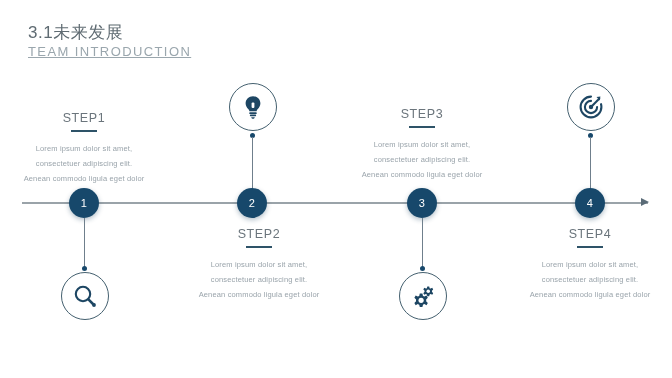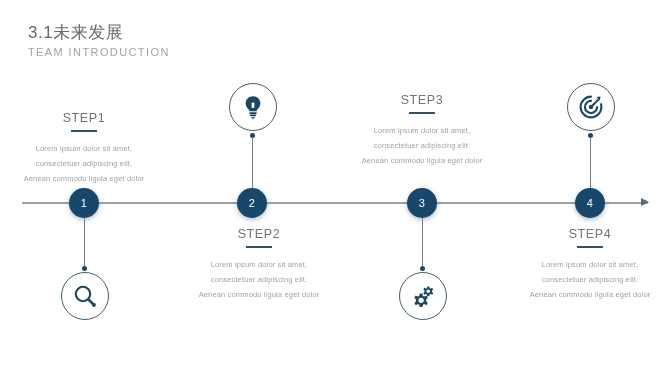--- a/index.html
+++ b/index.html
@@ -10,22 +10,22 @@
   }
   .stage{position:absolute;left:0;top:0;width:672px;height:378px;}
 
   
   .header{position:absolute;left:28px;top:22px;}
   .title{
     font-size:17px;color:#5f6b72;letter-spacing:.5px;line-height:22px;
     white-space:nowrap;font-weight:400;
   }
   .subtitle{
-    font-size:11px;color:#9aa6ad;letter-spacing:1.4px;line-height:12px;
-    margin-top:2px;white-space:nowrap;
+    font-size:13px;color:#9aa6ad;letter-spacing:1.4px;line-height:12px;
+    margin-top:2px;white-space:nowrap;text-decoration:underline;
   }
 
   
   .axis{
     position:absolute;left:22px;top:202px;width:626px;height:1.5px;
     background:#9aa3a9;
   }
   .axis-arrow{
     position:absolute;left:641px;top:198px;width:0;height:0;
     border-top:4.5px solid transparent;border-bottom:4.5px solid transparent;
@@ -122,21 +122,21 @@
   <div class="step-block" style="left:154px;top:226px;">
     <div class="step-title">STEP2</div>
     <div class="step-rule"></div>
     <div class="step-body">
       <div class="step-line">Lorem ipsum dolor sit amet,</div>
       <div class="step-line">consectetuer adipiscing elit.</div>
       <div class="step-line">Aenean commodo ligula eget dolor</div>
     </div>
   </div>
 
-  <div class="step-block" style="left:317px;top:92px;">
+  <div class="step-block" style="left:317px;top:106px;">
     <div class="step-title">STEP3</div>
     <div class="step-rule"></div>
     <div class="step-body">
       <div class="step-line">Lorem ipsum dolor sit amet,</div>
       <div class="step-line">consectetuer adipiscing elit.</div>
       <div class="step-line">Aenean commodo ligula eget dolor</div>
     </div>
   </div>
   <div class="node" style="left:407px;top:188px;">
     <span>3</span>

